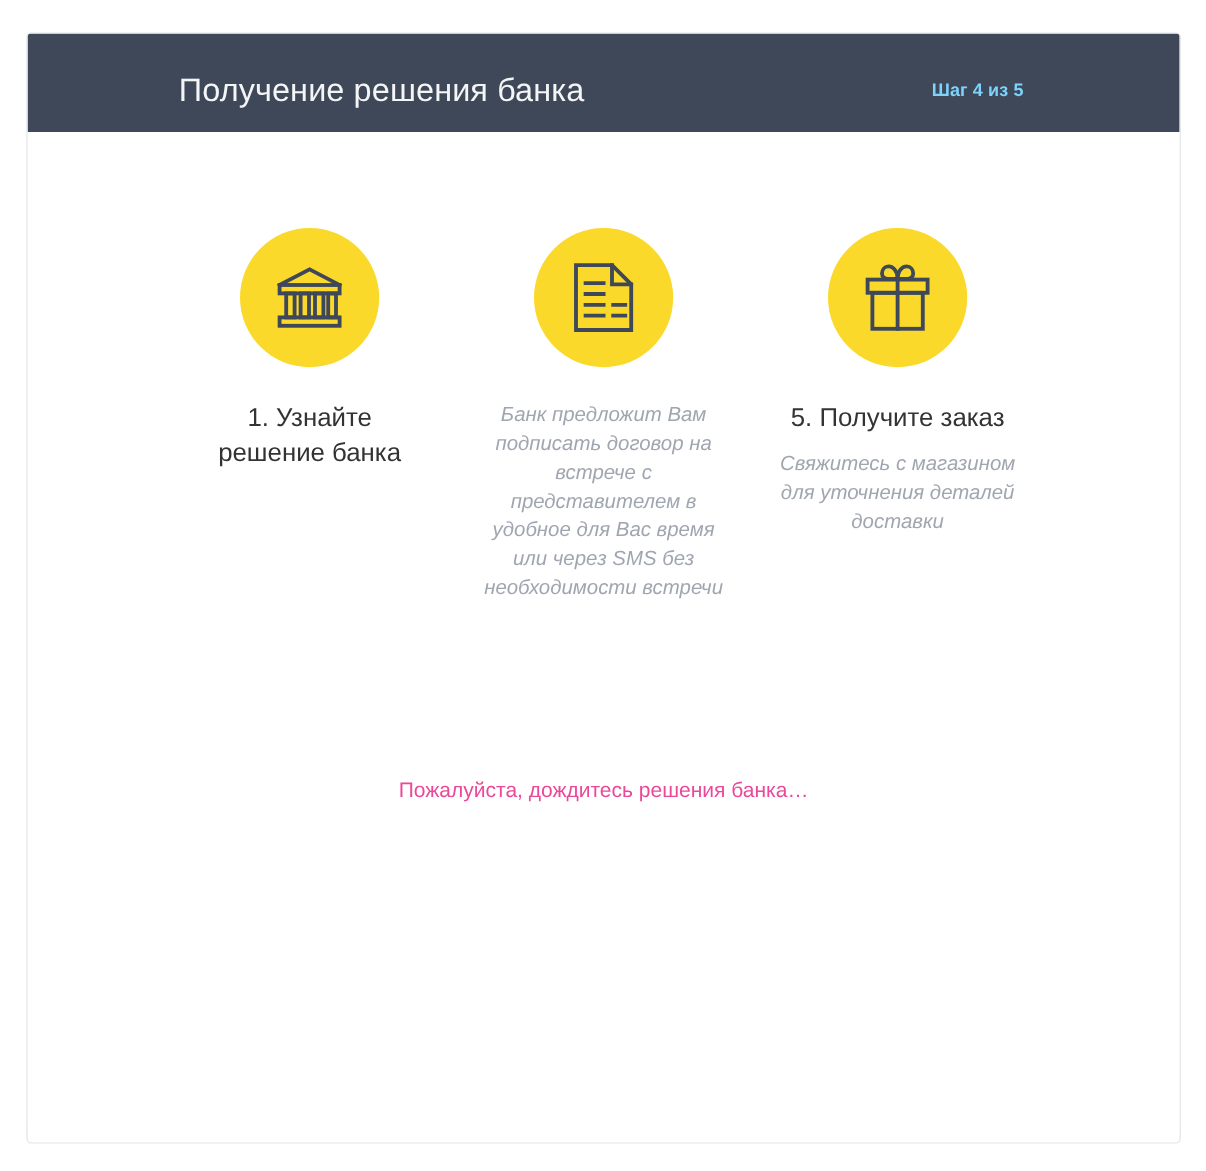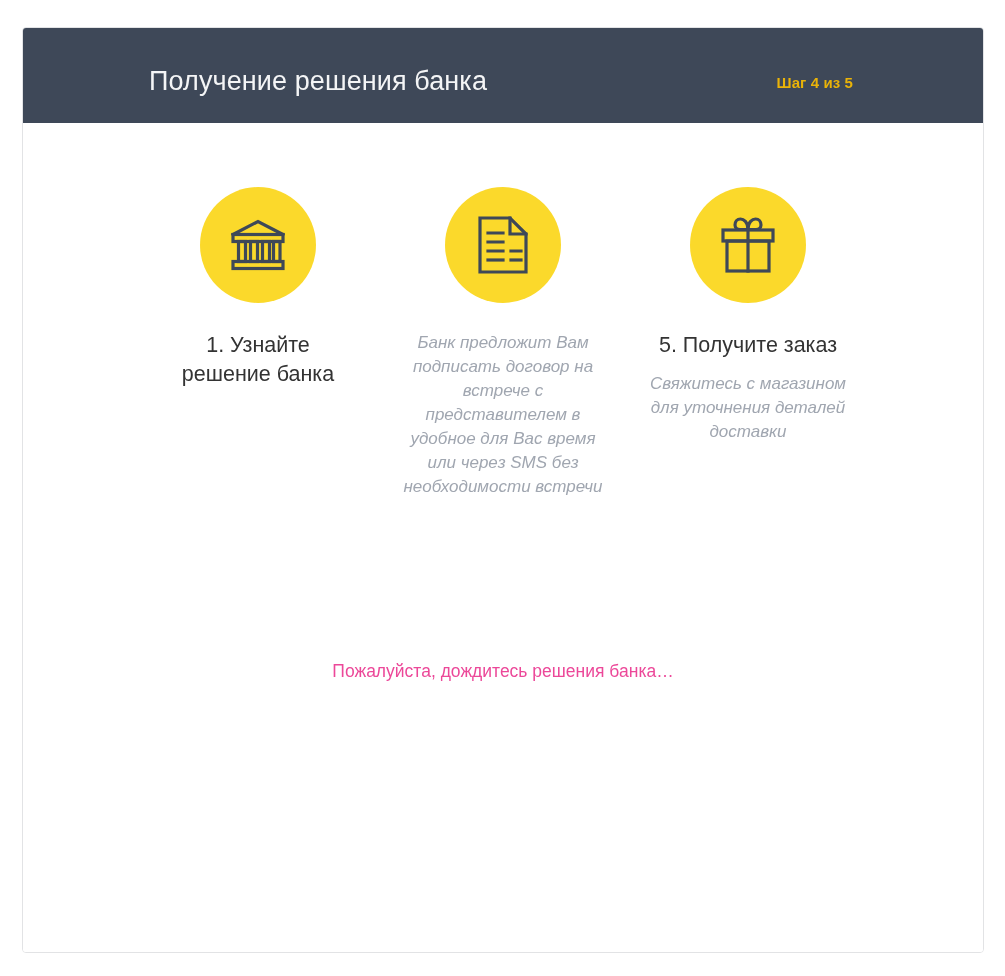--- a/index.html
+++ b/index.html
@@ -28,52 +28,52 @@
     width: 962px;
     height: 926px;
     background: #ffffff;
     border: 1px solid #e2e3e5;
     border-radius: 4px;
     overflow: hidden;
   }
 
   .panel-header {
     position: relative;
-    height: 95px;
+    height: 82px;
     background: #3e4858;
     display: flex;
     align-items: center;
     padding: 13px 36px 0 126px;
     text-align: center;
   }
 
   .panel-title {
     color: #f4f5f6;
     font-size: 27px;
     font-weight: 300;
     letter-spacing: 0.1px;
     line-height: 1.1;
     white-space: nowrap;
   }
 
   .step-indicator {
     margin-left: auto;
-    color: #eab308;
+    color: #7dd3fc;
     font-size: 15px;
     font-weight: bold;
     letter-spacing: 0.1px;
     white-space: nowrap;
     padding-right: 94px;
   }
 
   .panel-body {
     position: relative;
     height: 829px;
     background: #ffffff;
-    padding-top: 64px;
+    padding-top: 80px;
   }
 
   .steps-row {
     display: flex;
     justify-content: center;
     align-items: flex-start;
     width: 100%;
   }
 
   .step-col {

